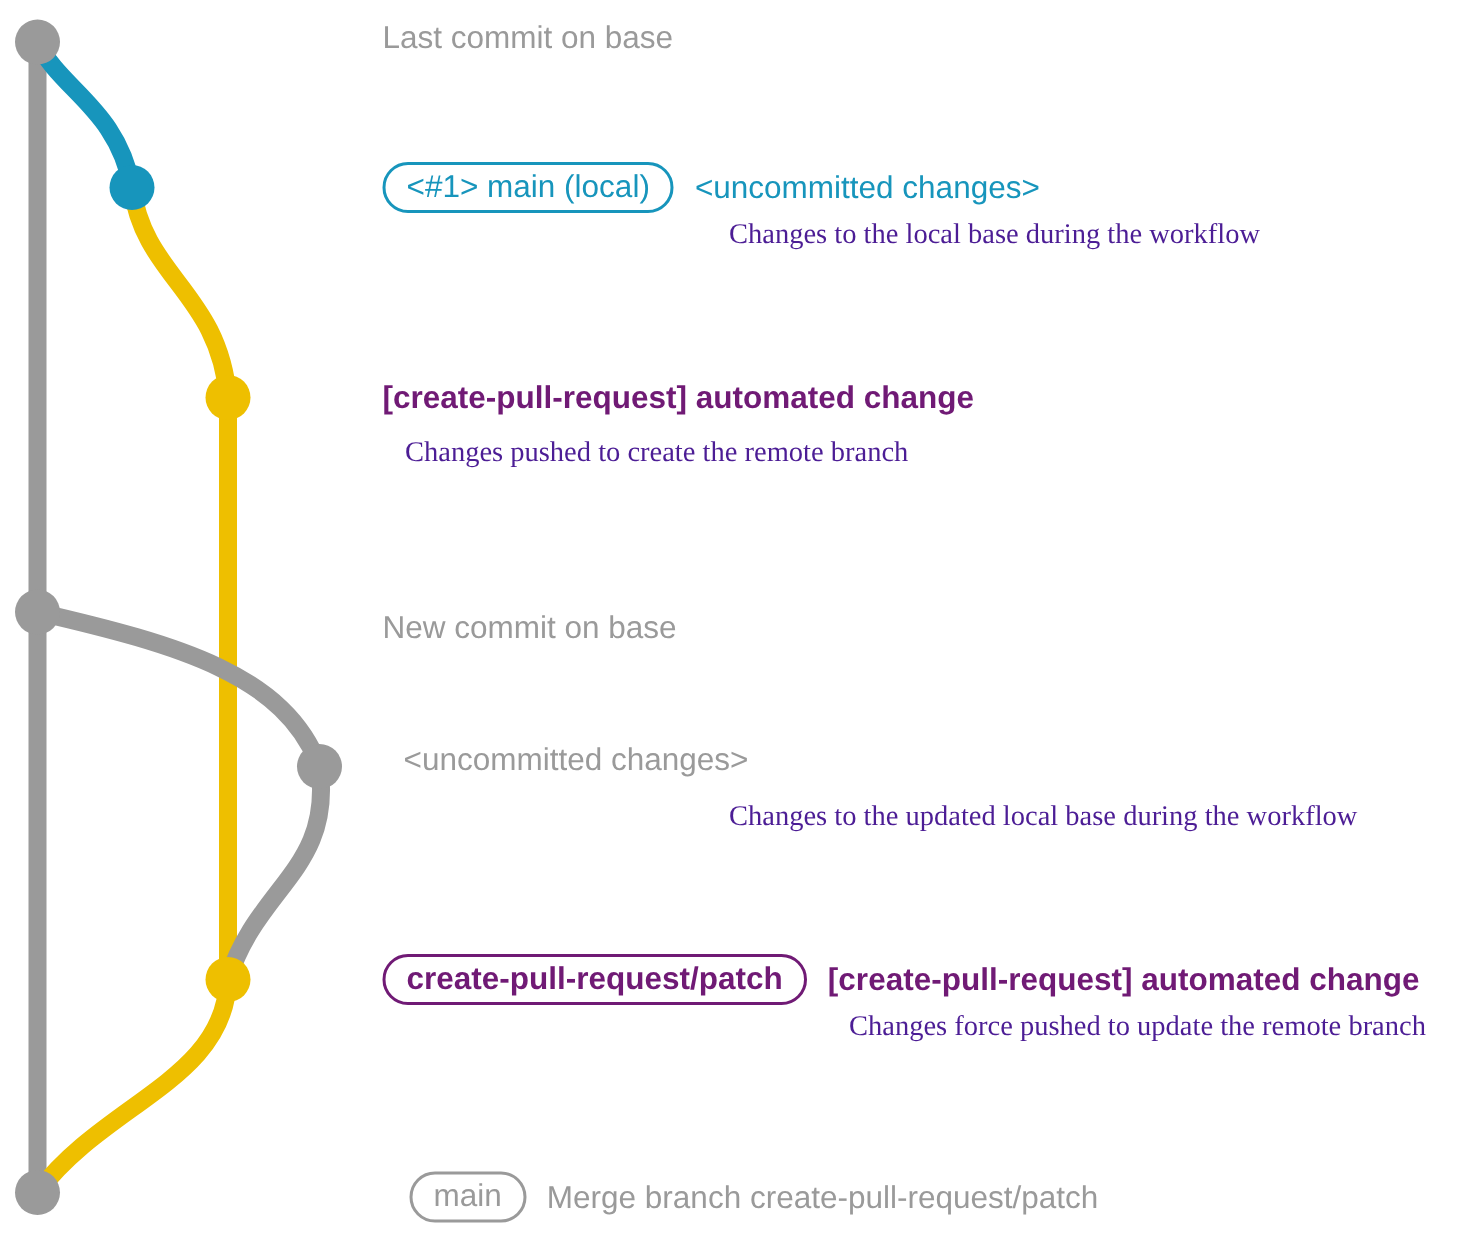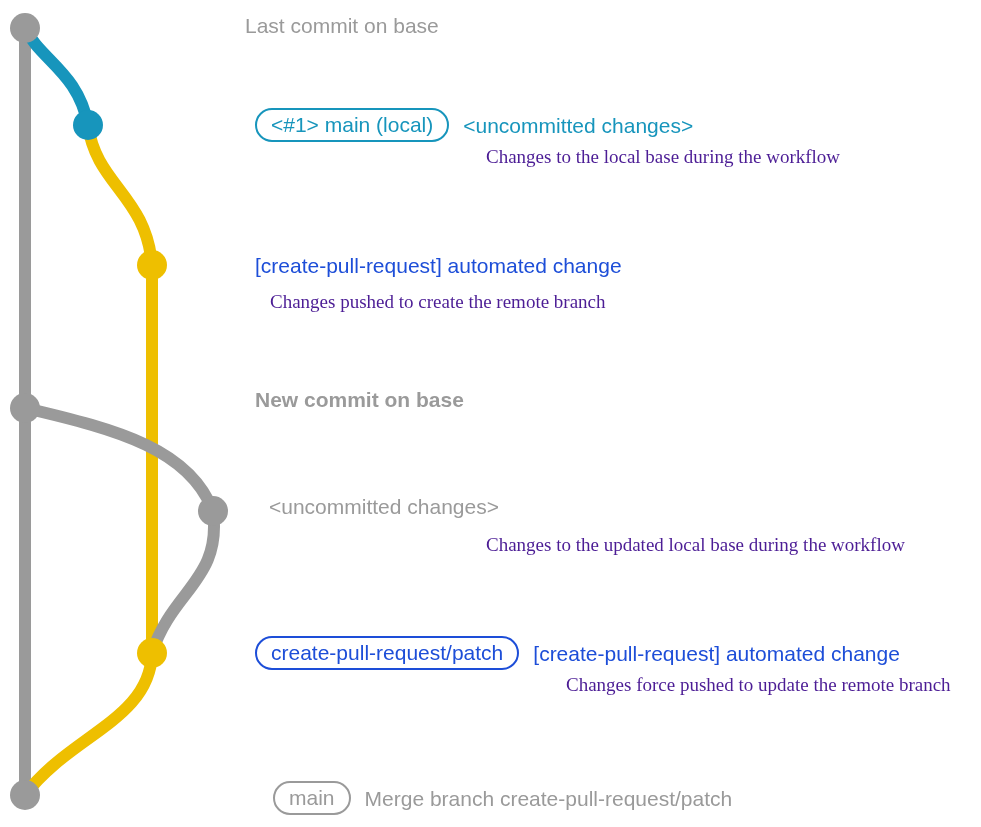--- a/index.html
+++ b/index.html
@@ -37,21 +37,21 @@
   }
   .desc{
     position:absolute;
     font-family:"Liberation Serif", serif;
     font-size:19px;
     line-height:1;
     color:#4c1d95;
     white-space:nowrap;
   }
   .c-teal{color:#1795bc;}
-  .c-yellow{color:#1d4ed8;}
+  .c-yellow{color:#701a75;font-weight:bold;}
   .c-gray{color:#9a9a9a;}
   .gap{display:inline-block;width:14px;}
 </style>
 </head>
 <body>
 
 <svg id="graph" viewBox="0 0 981 827">
 
   <path d="M25,28 L25,795" fill="none" stroke="#9a9a9a" stroke-width="12" stroke-linecap="round"></path>
 
@@ -69,33 +69,33 @@
 
   <circle cx="25" cy="28" r="15" fill="#9a9a9a"></circle>
   <circle cx="88" cy="125" r="15" fill="#1795bc"></circle>
   <circle cx="152" cy="265" r="15" fill="#eebf00"></circle>
   <circle cx="25" cy="408" r="15" fill="#9a9a9a"></circle>
   <circle cx="213" cy="511" r="15" fill="#9a9a9a"></circle>
   <circle cx="152" cy="653" r="15" fill="#eebf00"></circle>
   <circle cx="25" cy="795" r="15" fill="#9a9a9a"></circle>
 </svg>
 
-<div class="plain-head c-gray" style="left:245px;top:15px;">Last commit on base</div>
+<div class="plain-head c-gray" style="left:255px;top:15px;">Last commit on base</div>
 
 <div class="row" style="left:255px;top:108px;">
   <span class="pill c-teal">&lt;#1&gt; main (local)</span>
   <span class="gap"></span>
   <span class="headline c-teal">&lt;uncommitted changes&gt;</span>
 </div>
 <div class="desc" style="left:486px;top:147px;">Changes to the local base during the workflow</div>
 
 <div class="plain-head c-yellow" style="left:255px;top:255px;">[create-pull-request] automated change</div>
 <div class="desc" style="left:270px;top:292px;">Changes pushed to create the remote branch</div>
 
-<div class="plain-head c-gray" style="left:255px;top:389px;font-weight:bold;">New commit on base</div>
+<div class="plain-head c-gray" style="left:255px;top:408px;">New commit on base</div>
 
 <div class="row" style="left:255px;top:496px;">
   <span class="gap"></span>
   <span class="headline c-gray">&lt;uncommitted changes&gt;</span>
 </div>
 <div class="desc" style="left:486px;top:535px;">Changes to the updated local base during the workflow</div>
 
 <div class="row" style="left:255px;top:636px;">
   <span class="pill c-yellow">create-pull-request/patch</span>
   <span class="gap"></span>

